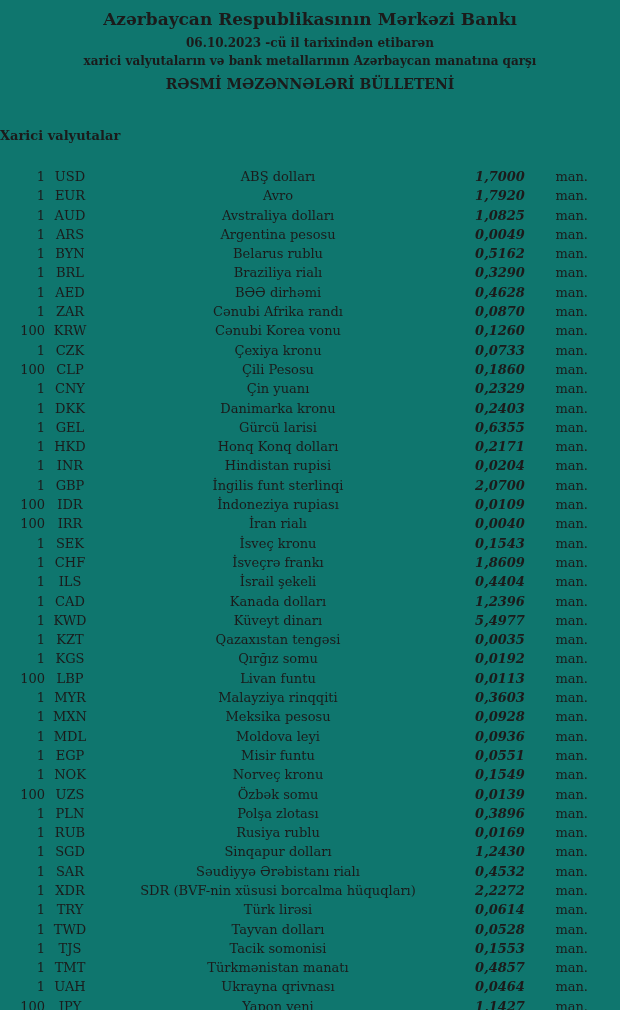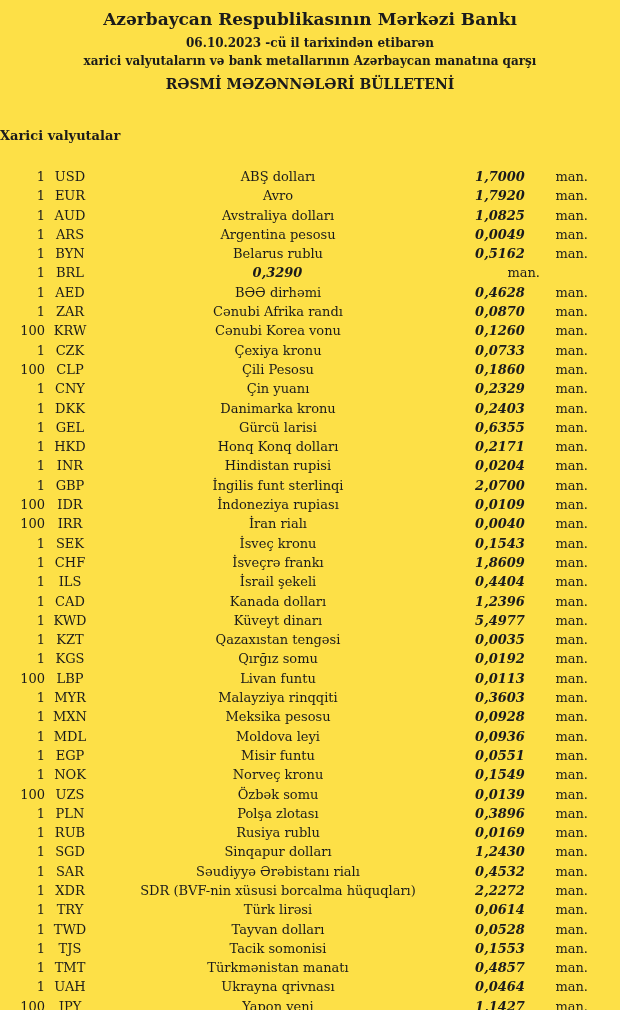--- a/index.html
+++ b/index.html
@@ -3,21 +3,21 @@
 <meta charset="utf-8">
 <style>
   html, body {
     margin: 0;
     padding: 0;
     background: #ffffff;
   }
   .page {
     width: 620px;
     height: 1010px;
-    background: #fde047;
+    background: #0f766e;
     color: #1b1b1b;
     font-family: "DejaVu Serif", "Liberation Serif", serif;
     overflow: hidden;
     box-sizing: border-box;
   }
   header { text-align: center; }
   .bank-name {
     font-size: 17px;
     font-weight: bold;
     padding-top: 9px;
@@ -118,20 +118,21 @@
     <span class="qty">1</span>
     <span class="code">BYN</span>
     <span class="name">Belarus rublu</span>
     <span class="rate">0,5162</span>
     <span class="unit">man.</span>
   </div>
 
   <div class="row">
     <span class="qty">1</span>
     <span class="code">BRL</span>
+    <span class="name">Braziliya rialı</span>
     <span class="rate">0,3290</span>
     <span class="unit">man.</span>
   </div>
 
   <div class="row">
     <span class="qty">1</span>
     <span class="code">AED</span>
     <span class="name">BƏƏ dirhəmi</span>
     <span class="rate">0,4628</span>
     <span class="unit">man.</span>

